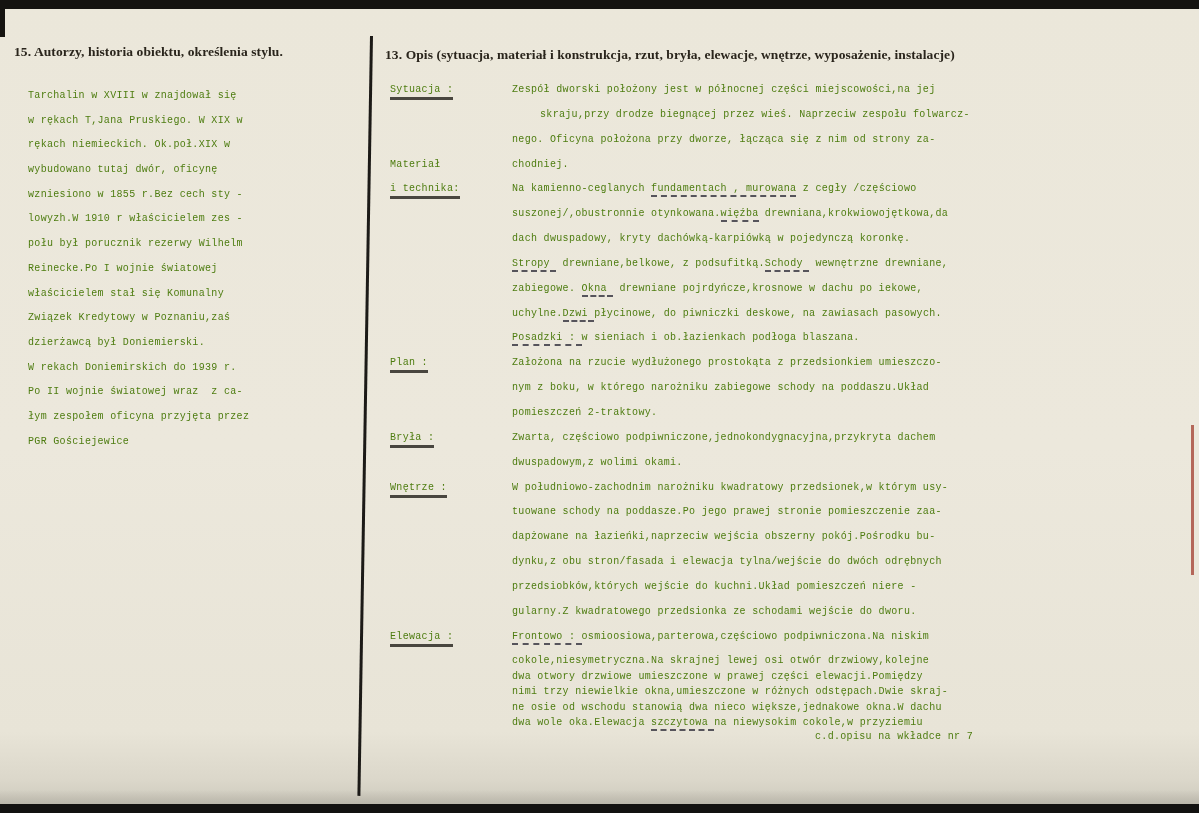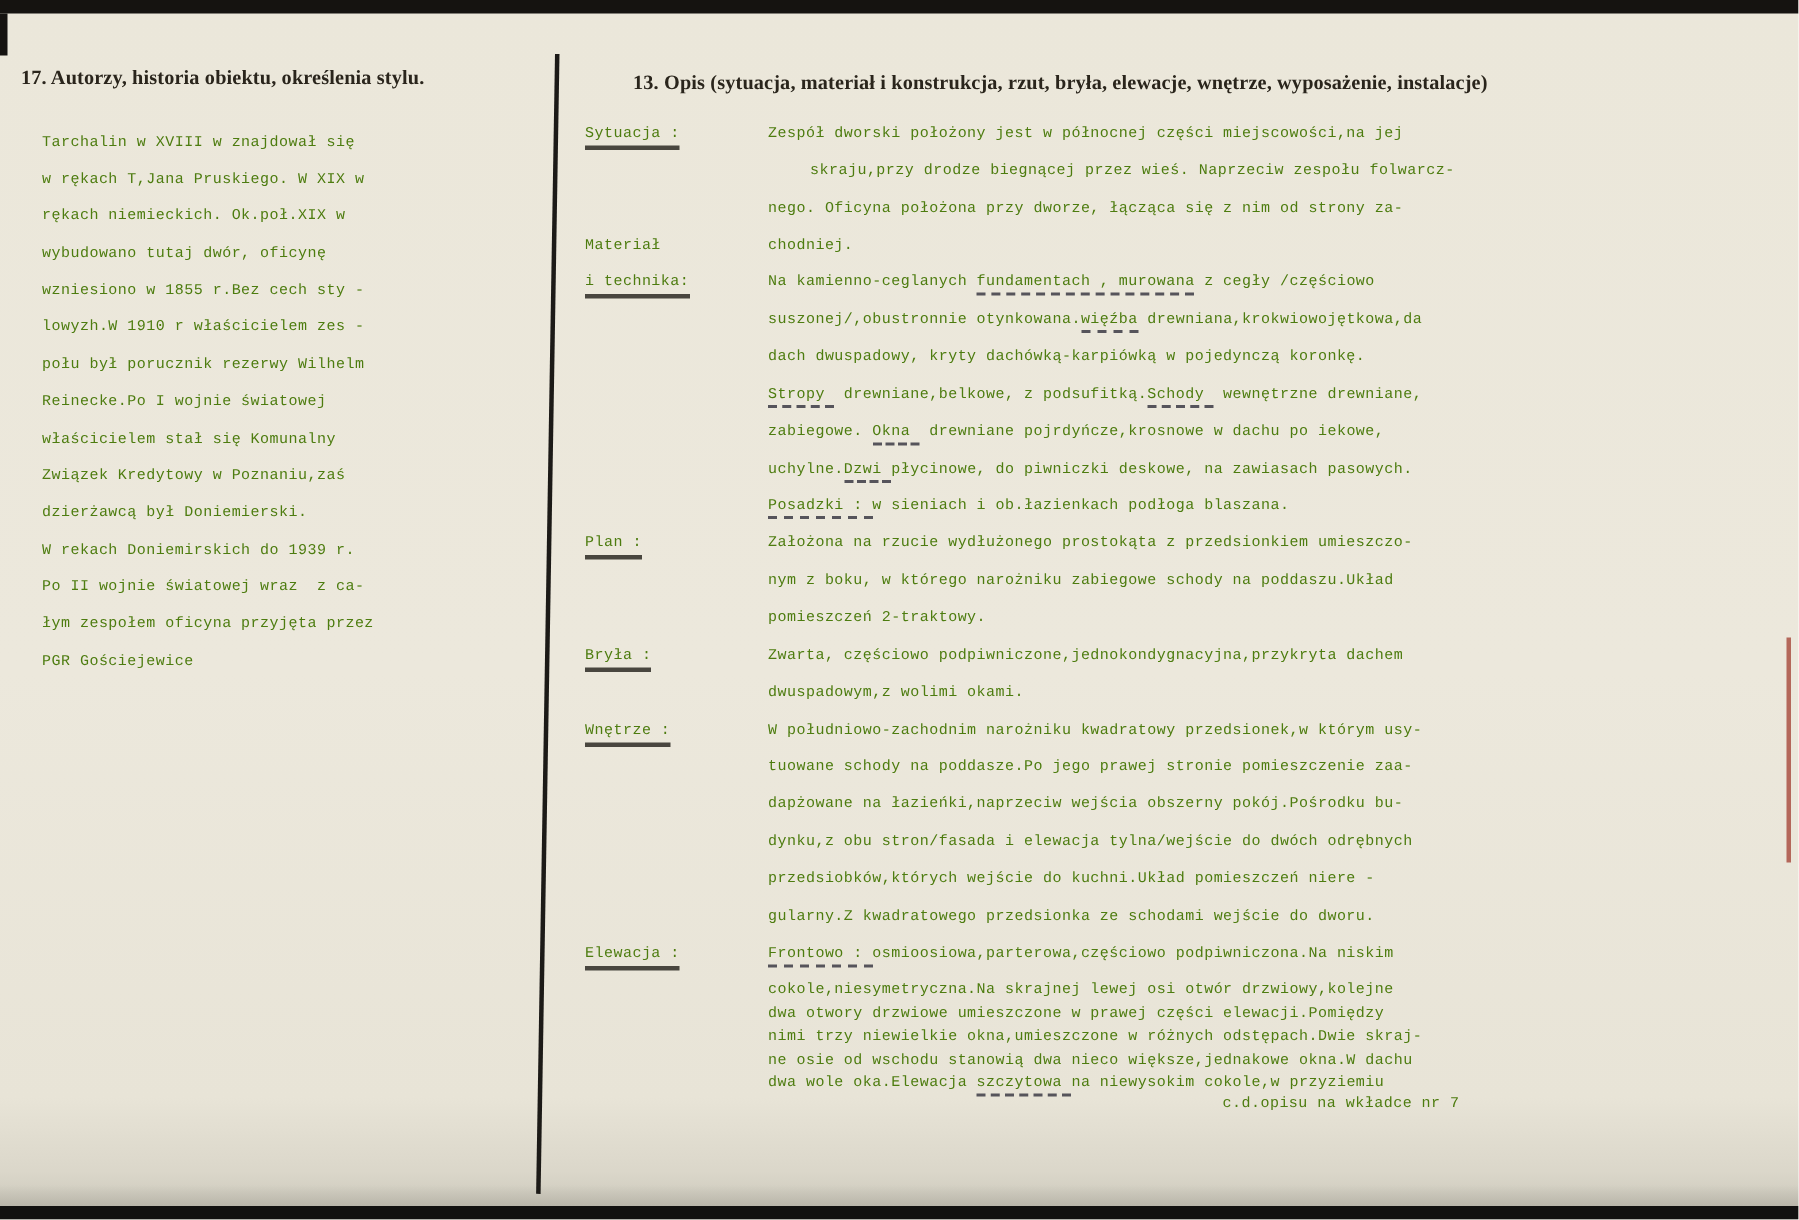--- a/index.html
+++ b/index.html
@@ -15,21 +15,21 @@
   .edge-bottom-shadow{position:absolute;left:0;top:790px;width:1199px;height:14px;
     background:linear-gradient(180deg,rgba(160,156,146,0) 0%,rgba(170,166,155,.55) 100%);}
   .scan-red{position:absolute;left:1191px;top:425px;width:3px;height:150px;background:#a6473a;opacity:.8;}
   
   .divider{position:absolute;left:370px;top:36px;width:3px;height:760px;background:#1c1a17;
     transform:rotate(0.95deg);transform-origin:top center;}
   
   .hdr{position:absolute;font-family:"Liberation Serif",serif;font-weight:700;font-size:13.5px;
     color:#2a251c;letter-spacing:.1px;white-space:pre;}
   #sec12-h{left:14px;top:44px;}
-  #sec13-h{left:422px;top:47px;}
+  #sec13-h{left:385px;top:47px;}
   
   .tw{color:#4d7c0f;font-size:10px;letter-spacing:.32px;white-space:pre;}
   #left-lines{position:absolute;left:28px;top:90px;width:360px;}
   .lrow{height:24.7px;}
   #right-lines{position:absolute;left:372px;top:84px;width:827px;}
   .rrow{height:24.85px;position:relative;}
   .rrow.dense{height:15.45px;}
   .rlabel{position:absolute;left:18px;white-space:pre;}
   .lab-u{border-bottom:3px solid #49463f;padding-bottom:2px;}
   .rtext{position:absolute;left:140px;white-space:pre;}
@@ -40,19 +40,19 @@
 </head>
 <body>
 
 <div class="edge-top"></div>
 <div class="edge-left-mark"></div>
 <div class="edge-bottom-shadow"></div>
 <div class="edge-bottom"></div>
 <div class="scan-red"></div>
 <div class="divider"></div>
 
-<div class="hdr" id="sec12-h">17. Autorzy, historia obiektu, określenia stylu.</div>
+<div class="hdr" id="sec12-h">15. Autorzy, historia obiektu, określenia stylu.</div>
 <div class="hdr" id="sec13-h">13. Opis (sytuacja, materiał i konstrukcja, rzut, bryła, elewacje, wnętrze, wyposażenie, instalacje)</div>
 
 <div id="left-lines" class="tw"><div class="lrow">Tarchalin w XVIII w znajdował się</div><div class="lrow">w rękach T,Jana Pruskiego. W XIX w</div><div class="lrow">rękach niemieckich. Ok.poł.XIX w</div><div class="lrow">wybudowano tutaj dwór, oficynę</div><div class="lrow">wzniesiono w 1855 r.Bez cech sty -</div><div class="lrow">lowyzh.W 1910 r właścicielem zes -</div><div class="lrow">połu był porucznik rezerwy Wilhelm</div><div class="lrow">Reinecke.Po I wojnie światowej</div><div class="lrow">właścicielem stał się Komunalny</div><div class="lrow">Związek Kredytowy w Poznaniu,zaś</div><div class="lrow">dzierżawcą był Doniemierski.</div><div class="lrow">W rekach Doniemirskich do 1939 r.</div><div class="lrow">Po II wojnie światowej wraz  z ca-</div><div class="lrow">łym zespołem oficyna przyjęta przez</div><div class="lrow">PGR Gościejewice</div></div>
 <div id="right-lines" class="tw"><div class="rrow"><span class="rlabel lab-u">Sytuacja :</span><span class="rtext"><span>Zespół dworski położony jest w północnej części miejscowości,na jej</span></span></div><div class="rrow"><span class="rtext ind"><span>skraju,przy drodze biegnącej przez wieś. Naprzeciw zespołu folwarcz-</span></span></div><div class="rrow"><span class="rtext"><span>nego. Oficyna położona przy dworze, łącząca się z nim od strony za-</span></span></div><div class="rrow"><span class="rlabel">Materiał</span><span class="rtext"><span>chodniej.</span></span></div><div class="rrow"><span class="rlabel lab-u">i technika:</span><span class="rtext"><span>Na kamienno-ceglanych </span><span class="u-dash">fundamentach , murowana</span><span> z cegły /częściowo</span></span></div><div class="rrow"><span class="rtext"><span>suszonej/,obustronnie otynkowana.</span><span class="u-dash">więźba</span><span> drewniana,krokwiowojętkowa,da</span></span></div><div class="rrow"><span class="rtext"><span>dach dwuspadowy, kryty dachówką-karpiówką w pojedynczą koronkę.</span></span></div><div class="rrow"><span class="rtext"><span class="u-dash">Stropy </span><span> drewniane,belkowe, z podsufitką.</span><span class="u-dash">Schody </span><span> wewnętrzne drewniane,</span></span></div><div class="rrow"><span class="rtext"><span>zabiegowe. </span><span class="u-dash">Okna </span><span> drewniane pojrdyńcze,krosnowe w dachu po iekowe,</span></span></div><div class="rrow"><span class="rtext"><span>uchylne.</span><span class="u-dash">Dzwi </span><span>płycinowe, do piwniczki deskowe, na zawiasach pasowych.</span></span></div><div class="rrow"><span class="rtext"><span class="u-dash">Posadzki : </span><span>w sieniach i ob.łazienkach podłoga blaszana.</span></span></div><div class="rrow"><span class="rlabel lab-u">Plan :</span><span class="rtext"><span>Założona na rzucie wydłużonego prostokąta z przedsionkiem umieszczo-</span></span></div><div class="rrow"><span class="rtext"><span>nym z boku, w którego narożniku zabiegowe schody na poddaszu.Układ</span></span></div><div class="rrow"><span class="rtext"><span>pomieszczeń 2-traktowy.</span></span></div><div class="rrow"><span class="rlabel lab-u">Bryła :</span><span class="rtext"><span>Zwarta, częściowo podpiwniczone,jednokondygnacyjna,przykryta dachem</span></span></div><div class="rrow"><span class="rtext"><span>dwuspadowym,z wolimi okami.</span></span></div><div class="rrow"><span class="rlabel lab-u">Wnętrze :</span><span class="rtext"><span>W południowo-zachodnim narożniku kwadratowy przedsionek,w którym usy-</span></span></div><div class="rrow"><span class="rtext"><span>tuowane schody na poddasze.Po jego prawej stronie pomieszczenie zaa-</span></span></div><div class="rrow"><span class="rtext"><span>dapżowane na łazieńki,naprzeciw wejścia obszerny pokój.Pośrodku bu-</span></span></div><div class="rrow"><span class="rtext"><span>dynku,z obu stron/fasada i elewacja tylna/wejście do dwóch odrębnych</span></span></div><div class="rrow"><span class="rtext"><span>przedsiobków,których wejście do kuchni.Układ pomieszczeń niere -</span></span></div><div class="rrow"><span class="rtext"><span>gularny.Z kwadratowego przedsionka ze schodami wejście do dworu.</span></span></div><div class="rrow"><span class="rlabel lab-u">Elewacja :</span><span class="rtext"><span class="u-dash">Frontowo : </span><span>osmioosiowa,parterowa,częściowo podpiwniczona.Na niskim</span></span></div><div class="rrow dense"><span class="rtext"><span>cokole,niesymetryczna.Na skrajnej lewej osi otwór drzwiowy,kolejne</span></span></div><div class="rrow dense"><span class="rtext"><span>dwa otwory drzwiowe umieszczone w prawej części elewacji.Pomiędzy</span></span></div><div class="rrow dense"><span class="rtext"><span>nimi trzy niewielkie okna,umieszczone w różnych odstępach.Dwie skraj-</span></span></div><div class="rrow dense"><span class="rtext"><span>ne osie od wschodu stanowią dwa nieco większe,jednakowe okna.W dachu</span></span></div><div class="rrow dense"><span class="rtext"><span>dwa wole oka.Elewacja </span><span class="u-dash">szczytowa </span><span>na niewysokim cokole,w przyziemiu</span></span></div></div>
 
 <div class="tw cont-note">c.d.opisu na wkładce nr 7</div>
 
 </body></html>

